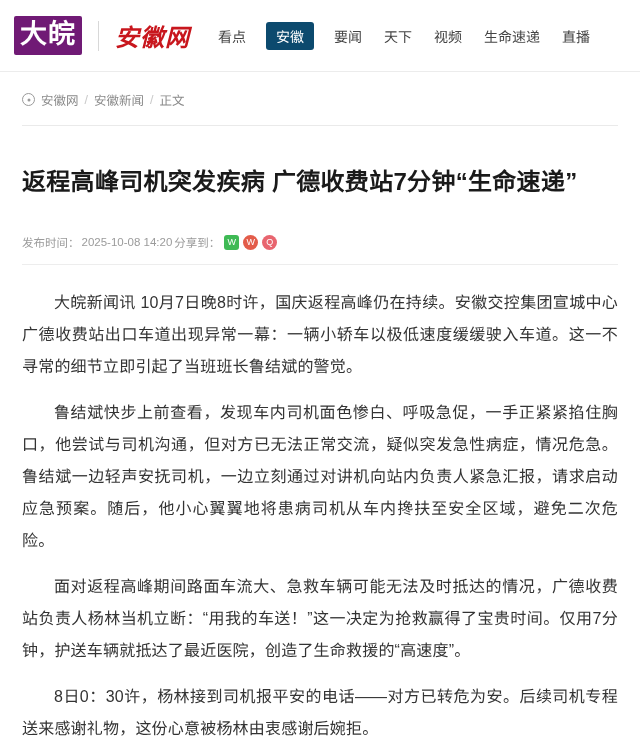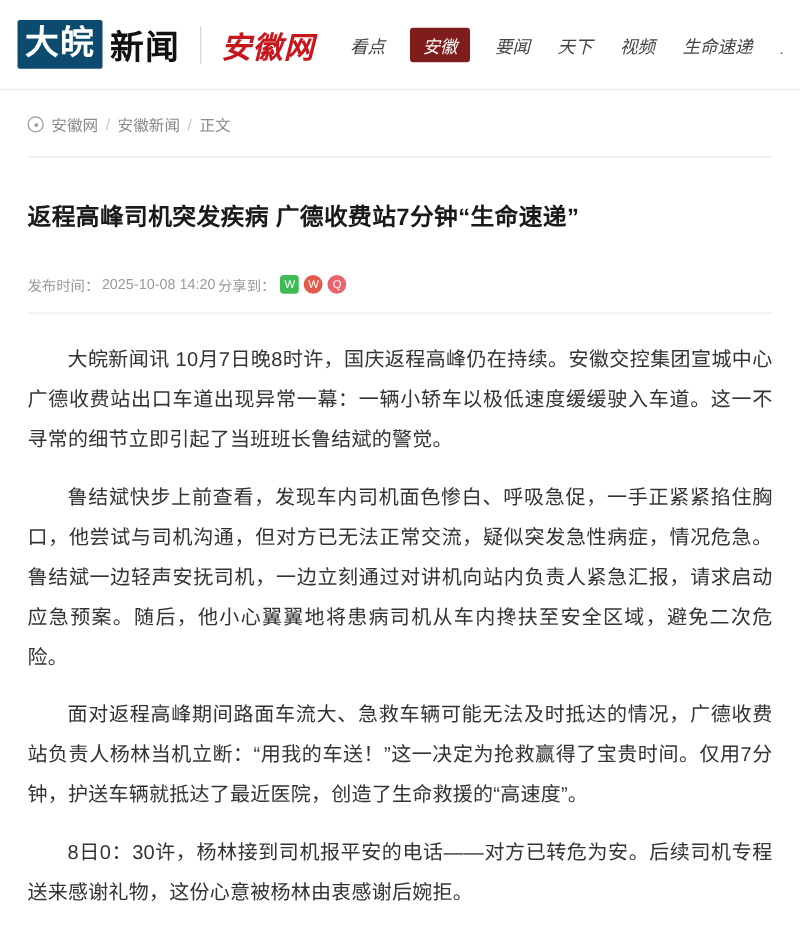--- a/index.html
+++ b/index.html
@@ -24,21 +24,21 @@
     padding: 0 14px;
     border-bottom: 1px solid #ececec;
   }
   .logo-block {
     display: flex;
     align-items: center;
     gap: 6px;
     flex: 0 0 auto;
   }
   .logo-box {
-    background: #0c4a6e;
+    background: #701a75;
     color: #fff;
     font-size: 27px;
     font-weight: bold;
     line-height: 1;
     padding: 5px 6px 7px 6px;
     letter-spacing: 1px;
     border-radius: 2px;
     font-family: Liberation Sans, sans-serif;
   }
   .logo-text {
@@ -69,24 +69,23 @@
     gap: 18px;
     margin-left: 26px;
     overflow: hidden;
     white-space: nowrap;
   }
   .nav-item {
     font-size: 14px;
     color: #444;
     cursor: pointer;
     padding: 3px 2px;
-    font-style: italic;
   }
   .nav-item.active {
-    background: #7f1d1d;
+    background: #0c4a6e;
     color: #fff;
     border-radius: 3px;
     padding: 4px 10px;
   }
 
   
   .breadcrumb {
     display: flex;
     align-items: center;
     gap: 6px;
@@ -117,21 +116,21 @@
   .crumb { color: #8a8a8a; cursor: pointer; }
 
   .hr-line {
     height: 1px;
     background: #eaeaea;
     margin: 16px 22px 0 22px;
   }
 
   
   .title {
-    font-size: 19px;
+    font-size: 24px;
     font-weight: bold;
     color: #1a1a1a;
     line-height: 1.5;
     padding: 22px 22px 0 22px;
     letter-spacing: 0.3px;
   }
 
   
   .meta-row {
     display: flex;
@@ -187,21 +186,20 @@
     text-align: justify;
     letter-spacing: 0.2px;
   }
 </style>
 </head>
 <body>
 
 <div class="header">
   <div class="logo-block">
     <div class="logo-box">大皖</div>
-    <div class="logo-text">新闻</div>
     <div class="logo-divider"></div>
     <div class="sub-logo">安徽网</div>
   </div>
   <div class="nav">
     <div class="nav-item">看点</div>
     <div class="nav-item active">安徽</div>
     <div class="nav-item">要闻</div>
     <div class="nav-item">天下</div>
     <div class="nav-item">视频</div>
     <div class="nav-item">生命速递</div>

